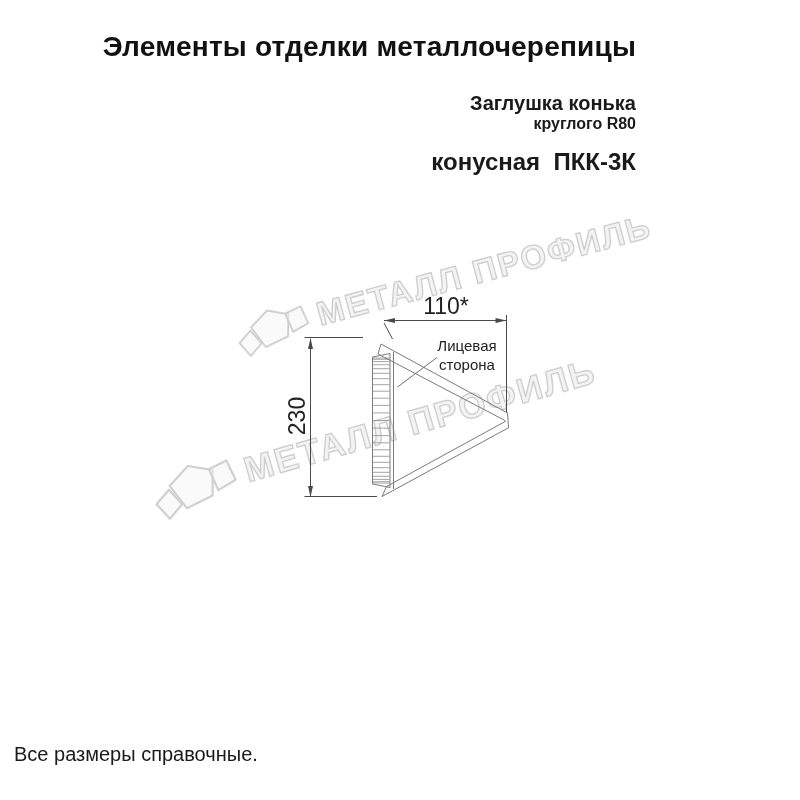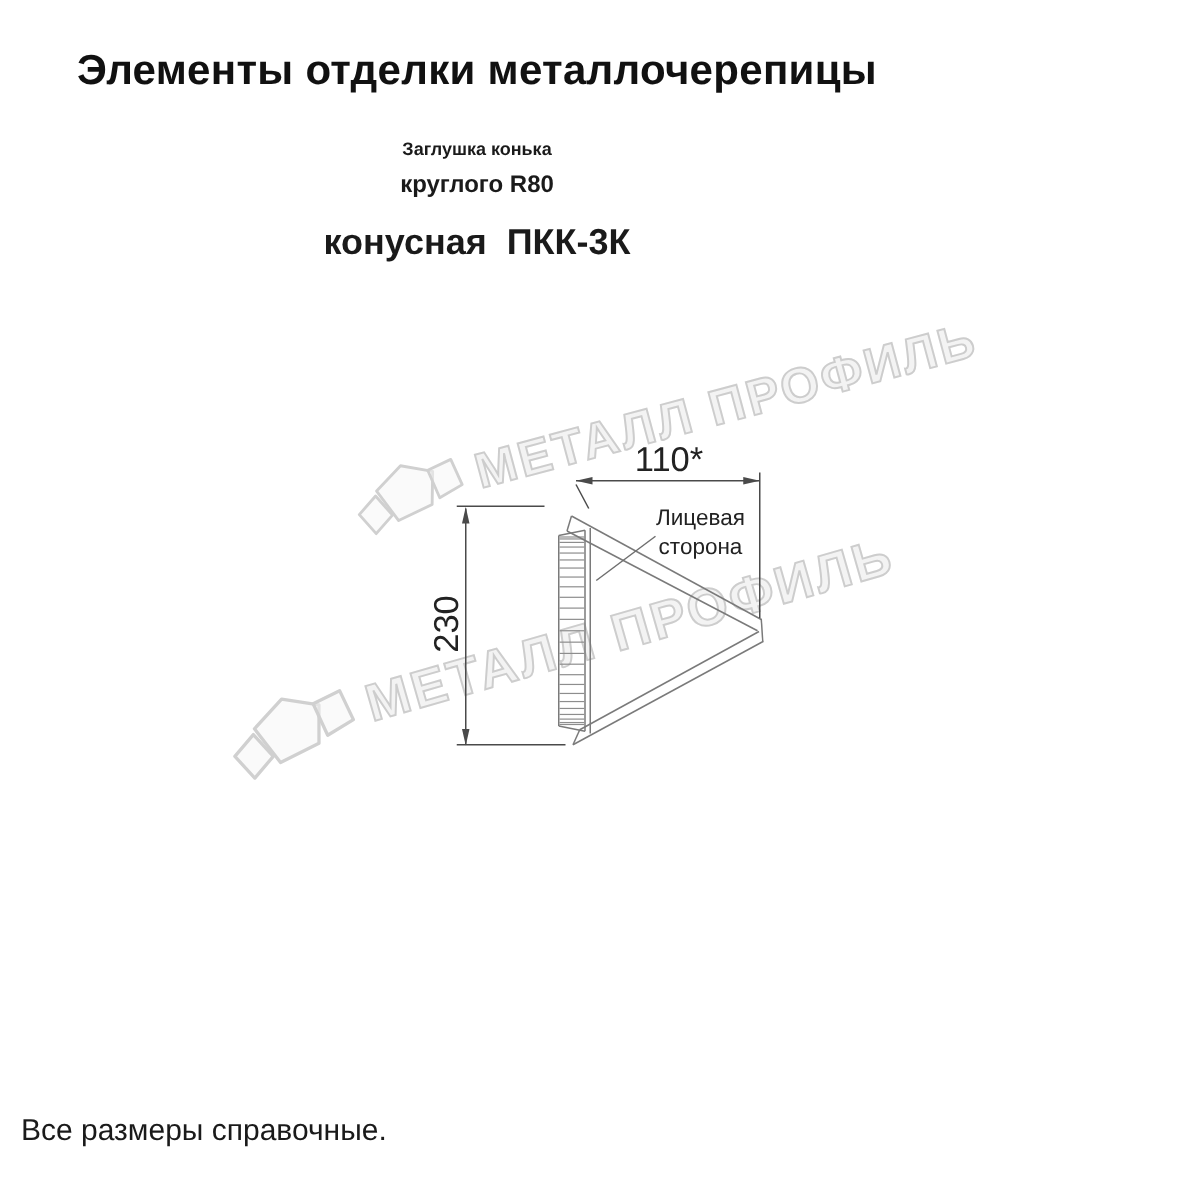--- a/index.html
+++ b/index.html
@@ -3,24 +3,24 @@
 <meta charset="utf-8">
 <style>
   html,body{margin:0;padding:0;}
   body{
     width:800px;height:800px;position:relative;overflow:hidden;
     background:#ffffff;
     font-family:"Liberation Sans","DejaVu Sans",sans-serif;
     color:#000;
   }
   .abs{position:absolute;}
-  .center{width:636px;text-align:center;left:0;}
+  .center{width:636px;text-align:right;left:0;}
 
   .title{top:31px;font-size:28px;font-weight:bold;letter-spacing:0.2px;color:#111;}
-  .sub1{top:92px;font-size:12px;font-weight:bold;color:#1a1a1a;}
+  .sub1{top:92px;font-size:20px;font-weight:bold;color:#1a1a1a;}
   .sub2{top:115px;font-size:16px;font-weight:bold;color:#1a1a1a;}
   .variant{top:148px;font-size:24px;font-weight:bold;color:#1a1a1a;white-space:pre;}
 
   
   .wm{position:absolute;display:flex;align-items:center;gap:8px;z-index:1;pointer-events:none;}
   .wm-1{left:235px;top:299px;transform:rotate(-15deg);transform-origin:38px 28px;}
   .wm-2{left:151px;top:454px;transform:rotate(-16deg);transform-origin:44px 31px;}
   .wm-text{
     font-weight:bold;white-space:nowrap;letter-spacing:2px;
     color:rgba(216,216,216,0.30);

